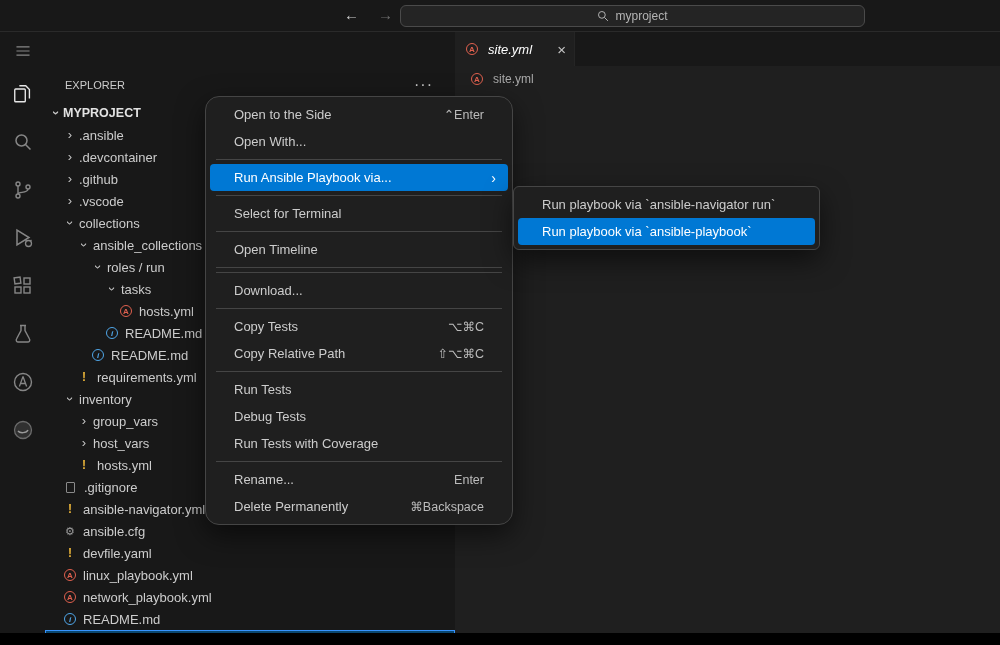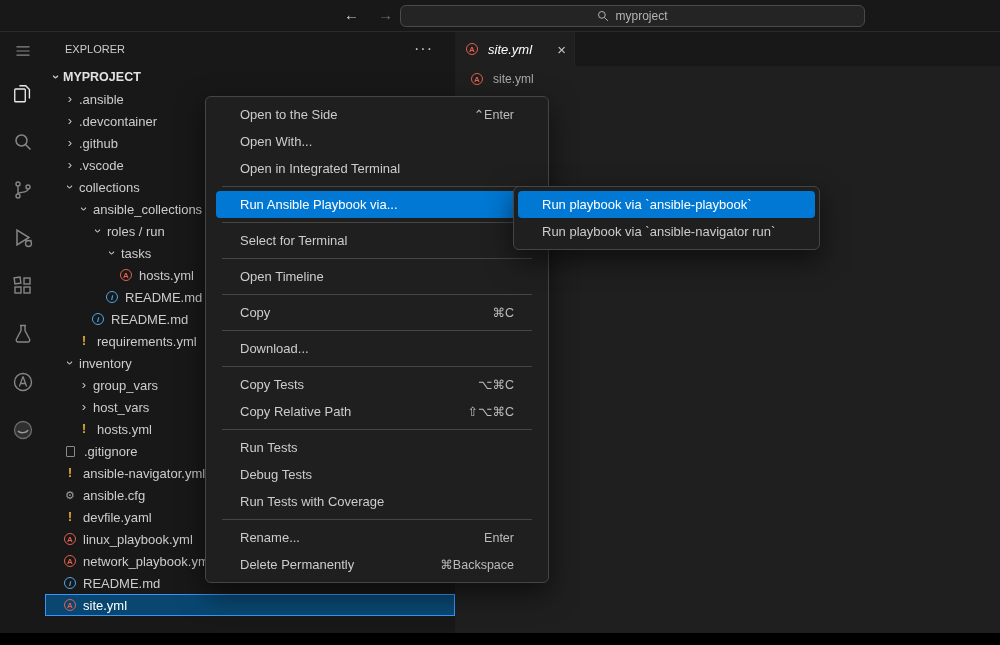--- a/index.html
+++ b/index.html
@@ -23,21 +23,21 @@
     background:#181818; display:flex; flex-direction:column; align-items:center; }
   .ab-item { width:45px; height:48px; display:flex; align-items:center;
     justify-content:center; color:#868686; }
   .ab-item:first-child { height:38px; }
   .ab-item.active { color:#e7e7e7; }
   
   .sidebar { position:absolute; left:45px; top:32px; width:410px; height:601px;
     background:#181818; }
   .sb-head { height:34px; display:flex; align-items:center;
     justify-content:space-between; padding:0 22px 0 20px; font-size:11px;
-    color:#cccccc; }
+    color:#cccccc;margin-top:36px; }
   .more { font-size:16px; letter-spacing:1px; color:#c5c5c5; }
   .root-row { height:22px; display:flex; align-items:center; font-weight:700;
     padding-left:4px; color:#e2e2e2; font-size:12.5px; }
   .chev { width:14px; height:14px; line-height:14px; flex:none; text-align:center;
     display:inline-block; color:#c5c5c5; font-size:13px; }
   .chev.down { transform:rotate(90deg); }
   .tree-row { height:22px; display:flex; align-items:center; color:#cccccc;
     white-space:nowrap; overflow:hidden; }
   .tree-row.selected { background:#094771; outline:1px solid #3794ff;
     outline-offset:-1px; color:#fff; }
@@ -57,23 +57,23 @@
   .editor { position:absolute; left:455px; top:32px; right:0; height:601px;
     background:#1f1f1f; }
   .tabbar { height:34px; background:#181818; display:flex; }
   .tab { width:120px; background:#1f1f1f; display:flex; align-items:center;
     padding:0 8px 0 10px; gap:5px; border-right:1px solid #252525; }
   .tab-label { font-style:italic; color:#fff; flex:1; }
   .tab-close { color:#c5c5c5; font-size:15px; }
   .breadcrumb { height:26px; display:flex; align-items:center; gap:5px;
     padding-left:15px; color:#a9a9a9; font-size:12px; background:#1f1f1f; }
   
-  .context-menu { position:absolute; left:205px; top:96px; width:344px;
-    background:#1f1f1f; border:1px solid #454545; border-radius:6px;
-    box-shadow:0 10px 28px rgba(0,0,0,.55); padding:4px 6px; z-index:10; }
+  .context-menu { position:absolute; left:205px; top:96px; width:308px;
+    background:#1f1f1f; border:1px solid #454545; border-radius:14px;
+    box-shadow:0 10px 28px rgba(0,0,0,.55); padding:4px 0; z-index:10; }
   .submenu { position:absolute; left:513px; top:186px; width:307px;
     background:#1f1f1f; border:1px solid #454545; border-radius:6px;
     box-shadow:0 10px 28px rgba(0,0,0,.55); padding:4px 0; z-index:11; }
   .menu-item { height:27px; margin:0 4px; padding:0 12px 0 24px; display:flex;
     align-items:center; border-radius:4px; color:#cccccc; font-size:13px; }
   .mi-label { flex:1; }
   .shortcut { color:#bcbcbc; padding-right:12px; font-size:12.5px; }
   .subarrow { font-size:14px; color:#cccccc; }
   .menu-item.hl { background:#0078d4; color:#fff; }
   .menu-item.hl .subarrow { color:#fff; }
@@ -281,41 +281,34 @@
 </div>
 
 <div class="context-menu">
     <div class="menu-item">
       <span class="mi-label">Open to the Side</span>
       <span class="shortcut">⌃Enter</span>
     </div>
     <div class="menu-item">
       <span class="mi-label">Open With...</span>
     </div>
-    <div class="menu-item">
-      <span class="mi-label">Open in Integrated Terminal</span>
-    </div>
     <div class="msep"></div>
     <div class="menu-item hl">
       <span class="mi-label">Run Ansible Playbook via...</span>
       <span class="subarrow">›</span>
     </div>
     <div class="msep"></div>
     <div class="menu-item">
       <span class="mi-label">Select for Terminal</span>
     </div>
     <div class="msep"></div>
     <div class="menu-item">
       <span class="mi-label">Open Timeline</span>
     </div>
     <div class="msep"></div>
-    <div class="menu-item">
-      <span class="mi-label">Copy</span>
-      <span class="shortcut">⌘C</span>
-    </div>
     <div class="msep"></div>
     <div class="menu-item">
       <span class="mi-label">Download...</span>
     </div>
     <div class="msep"></div>
     <div class="menu-item">
       <span class="mi-label">Copy Tests</span>
       <span class="shortcut">⌥⌘C</span>
     </div>
     <div class="menu-item">
@@ -336,21 +329,21 @@
     <div class="menu-item">
       <span class="mi-label">Rename...</span>
       <span class="shortcut">Enter</span>
     </div>
     <div class="menu-item">
       <span class="mi-label">Delete Permanently</span>
       <span class="shortcut">⌘Backspace</span>
     </div>
   </div>
 <div class="submenu">
+    <div class="menu-item">
+      <span class="mi-label">Run playbook via `ansible-navigator run`</span>
+    </div>
     <div class="menu-item hl">
       <span class="mi-label">Run playbook via `ansible-playbook`</span>
     </div>
-    <div class="menu-item">
-      <span class="mi-label">Run playbook via `ansible-navigator run`</span>
-    </div>
   </div>
 
 <div class="statusbar"></div>
 
 </body></html>

